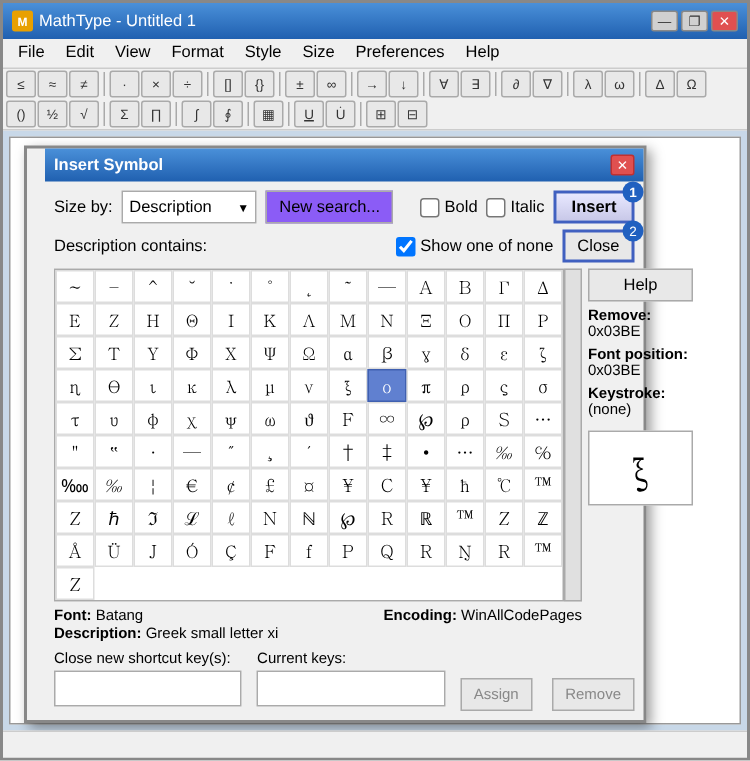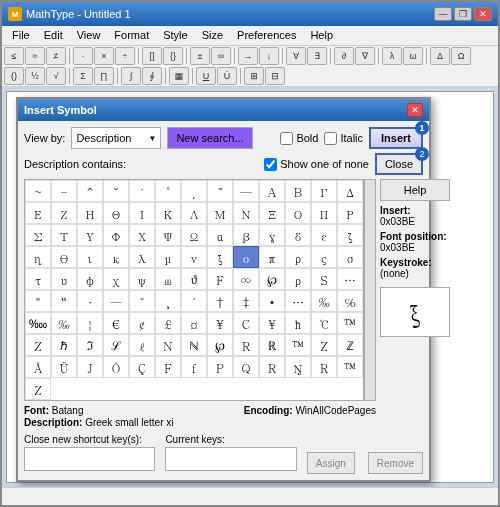--- a/index.html
+++ b/index.html
@@ -172,20 +172,21 @@
       bottom: 0;
     }
     .dialog {
       position: absolute;
       top: 10px;
       left: 14px;
       width: 415px;
       background: #f0f0f0;
       border: 2px solid #888;
       box-shadow: 3px 3px 8px rgba(0,0,0,0.4);
+      padding-left: 12px;
     }
     .dialog-title-bar {
       background: linear-gradient(to bottom, #4a90d9, #2060b0);
       color: white;
       padding: 3px 6px;
       display: flex;
       align-items: center;
       justify-content: space-between;
       height: 22px;
     }
@@ -547,21 +548,21 @@
       <div class="dialog">
 
         <div class="dialog-title-bar">
           <span class="dialog-title-text">Insert Symbol</span>
           <div class="dialog-close-btn">✕</div>
         </div>
 
         <div class="dialog-body">
 
           <div class="controls-row">
-            <span class="view-by-label">View by:</span>
+            <span class="view-by-label">Size by:</span>
             <div class="dropdown-btn">
               <span>Description</span>
               <span class="arrow">▼</span>
             </div>
             <button class="new-search-btn">New search...</button>
             <div class="spacer"></div>
             <label class="checkbox-label">
               <input type="checkbox" style="">
               <span>Bold</span>
             </label>
@@ -728,21 +729,21 @@
               </div>
               <div class="description-row">
                 <span style="font-weight:bold;">Description:</span>
                 <span>Greek small letter xi</span>
               </div>
             </div>
 
             <div class="info-panel">
               <button class="help-btn">Help</button>
               <div class="info-section">
-                <div class="info-label">Insert:</div>
+                <div class="info-label">Remove:</div>
                 <div class="info-value">0x03BE</div>
               </div>
               <div class="info-section">
                 <div class="info-label">Font position:</div>
                 <div class="info-value">0x03BE</div>
               </div>
               <div class="info-section">
                 <div class="info-label">Keystroke:</div>
                 <div class="info-value">(none)</div>
               </div>

